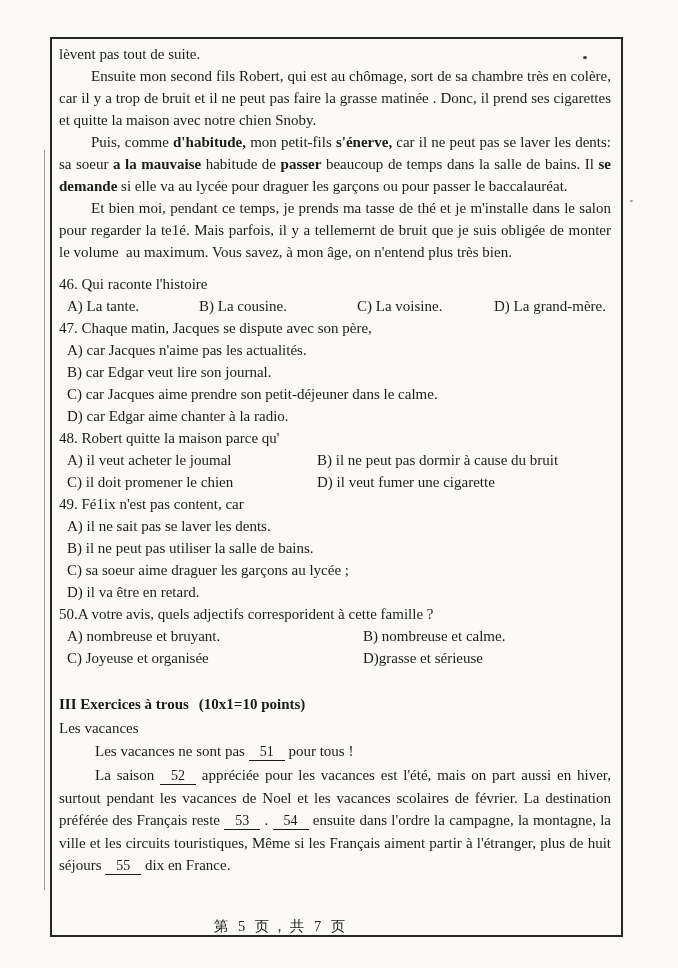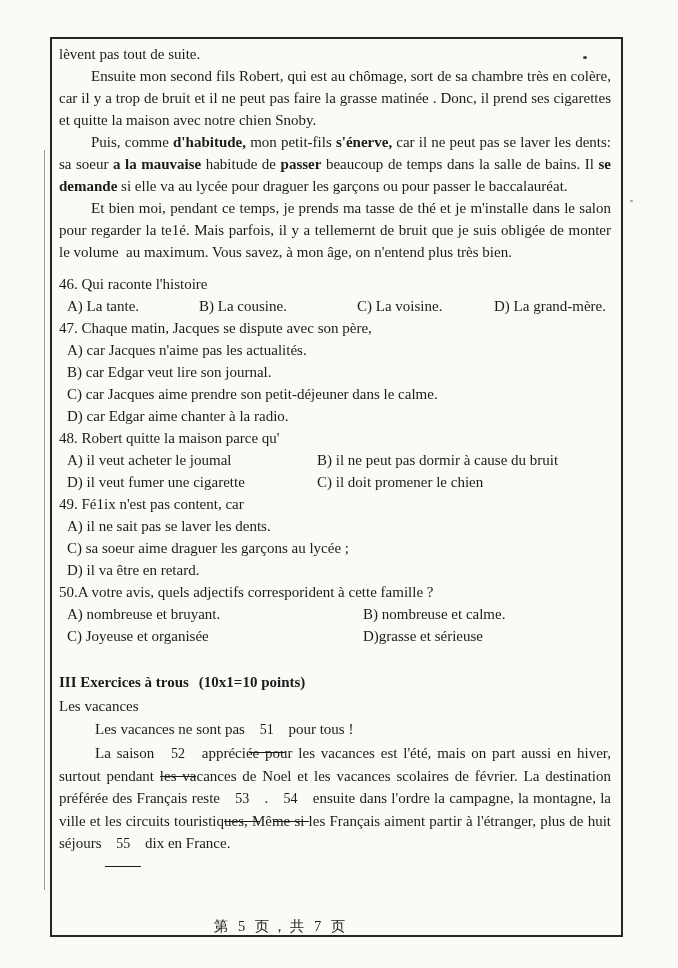--- a/index.html
+++ b/index.html
@@ -47,21 +47,21 @@
   .speck.s2 { left: 630px; top: 200px; width: 3px; height: 2px; opacity:.5; }
 
   p.passage-par {
     margin: 0;
     text-align: justify;
   }
   p.passage-par.indent { text-indent: 32px; }
   .b { font-weight: bold; }
   .blank {
     border-bottom: 1.5px solid #1b1b1b;
-    padding: 0 11px 15px 11px;
+    padding: 0 11px 1px 11px;
     font-size: 14px;
   }
 
   .questions { margin-top: 10px; }
   .question { margin: 0; }
   .q-line { }
   .options { padding-left: 8px; }
   .opt-row4 { display: flex; }
   .opt-row4 .o0 { width: 132px; }
   .opt-row4 .o1 { width: 158px; }
@@ -125,29 +125,30 @@
         <span class="opt">C) car Jacques aime prendre son petit-déjeuner dans le calme.</span>
         <span class="opt">D) car Edgar aime chanter à la radio.</span>
       </div>
     </div>
 
     <div class="question">
       <div class="q-line">48. Robert quitte la maison parce qu'</div>
       <div class="options opt-cols2">
         <span class="opt">A) il veut acheter le joumal</span>
         <span class="opt">B) il ne peut pas dormir à cause du bruit</span>
+        <span class="opt">C) il doit promener le chien</span>
         <span class="opt">D) il veut fumer une cigarette</span>
-        <span class="opt">C) il doit promener le chien</span>
       </div>
     </div>
 
     <div class="question">
       <div class="q-line">49. Fé1ix n'est pas content, car</div>
       <div class="options opt-list">
         <span class="opt">A) il ne sait pas se laver les dents.</span>
+        <span class="opt">B) il ne peut pas utiliser la salle de bains.</span>
         <span class="opt">C) sa soeur aime draguer les garçons au lycée ;</span>
         <span class="opt">D) il va être en retard.</span>
       </div>
     </div>
 
     <div class="question">
       <div class="q-line">50.A votre avis, quels adjectifs corresporident à cette famille ?</div>
       <div class="options opt-cols2 wide">
         <span class="opt">A) nombreuse et bruyant.</span>
         <span class="opt">B) nombreuse et calme.</span>

